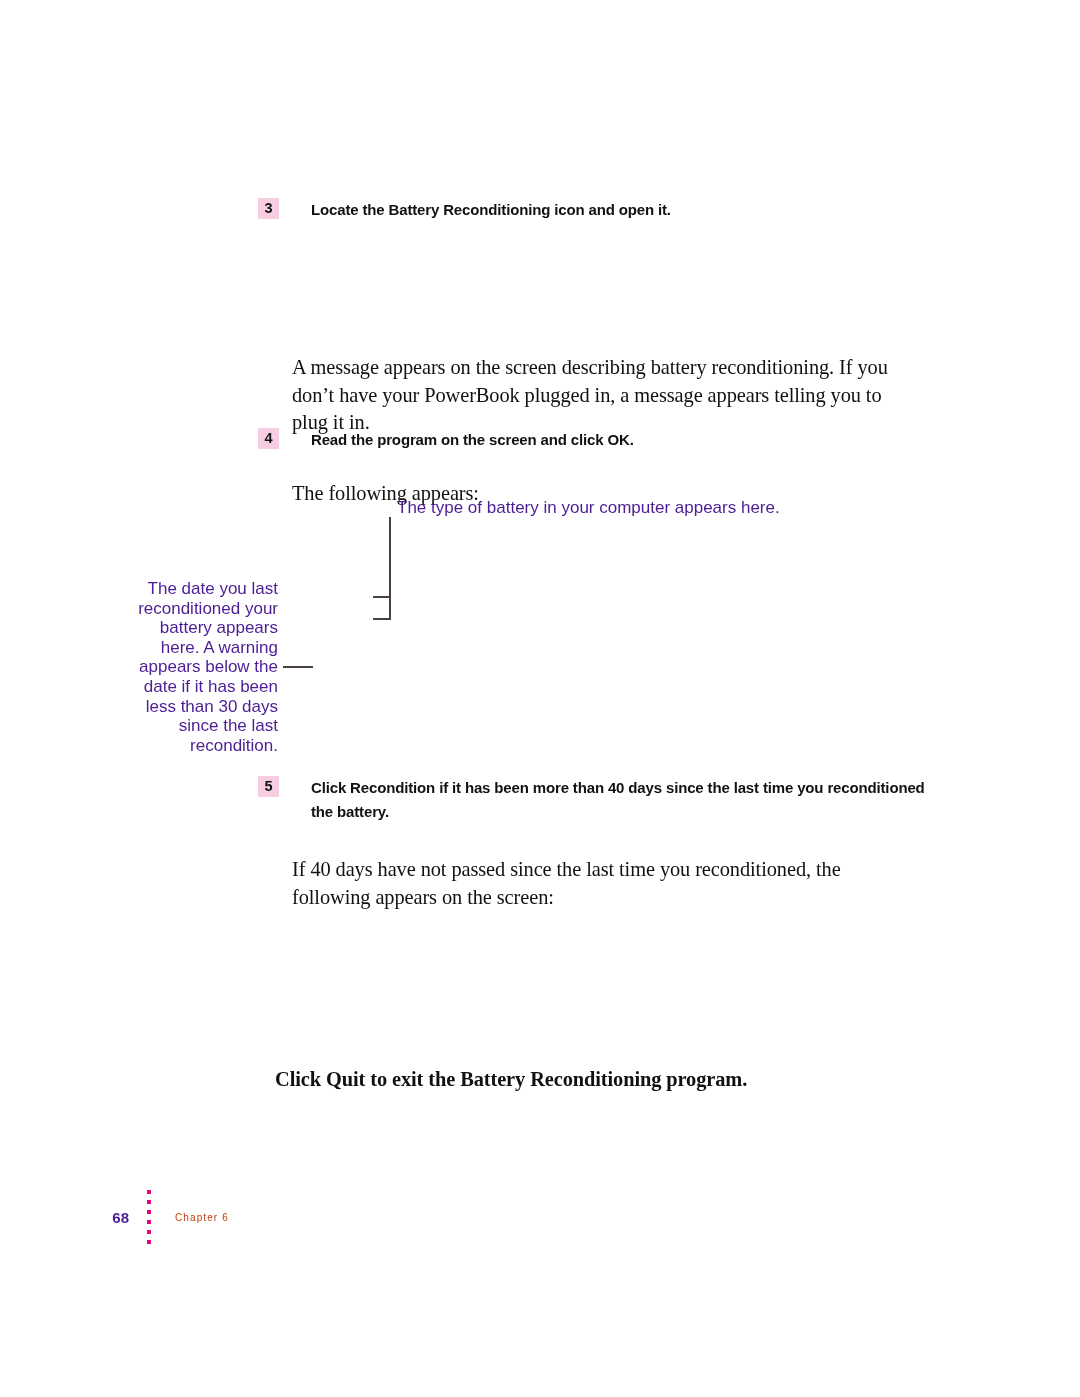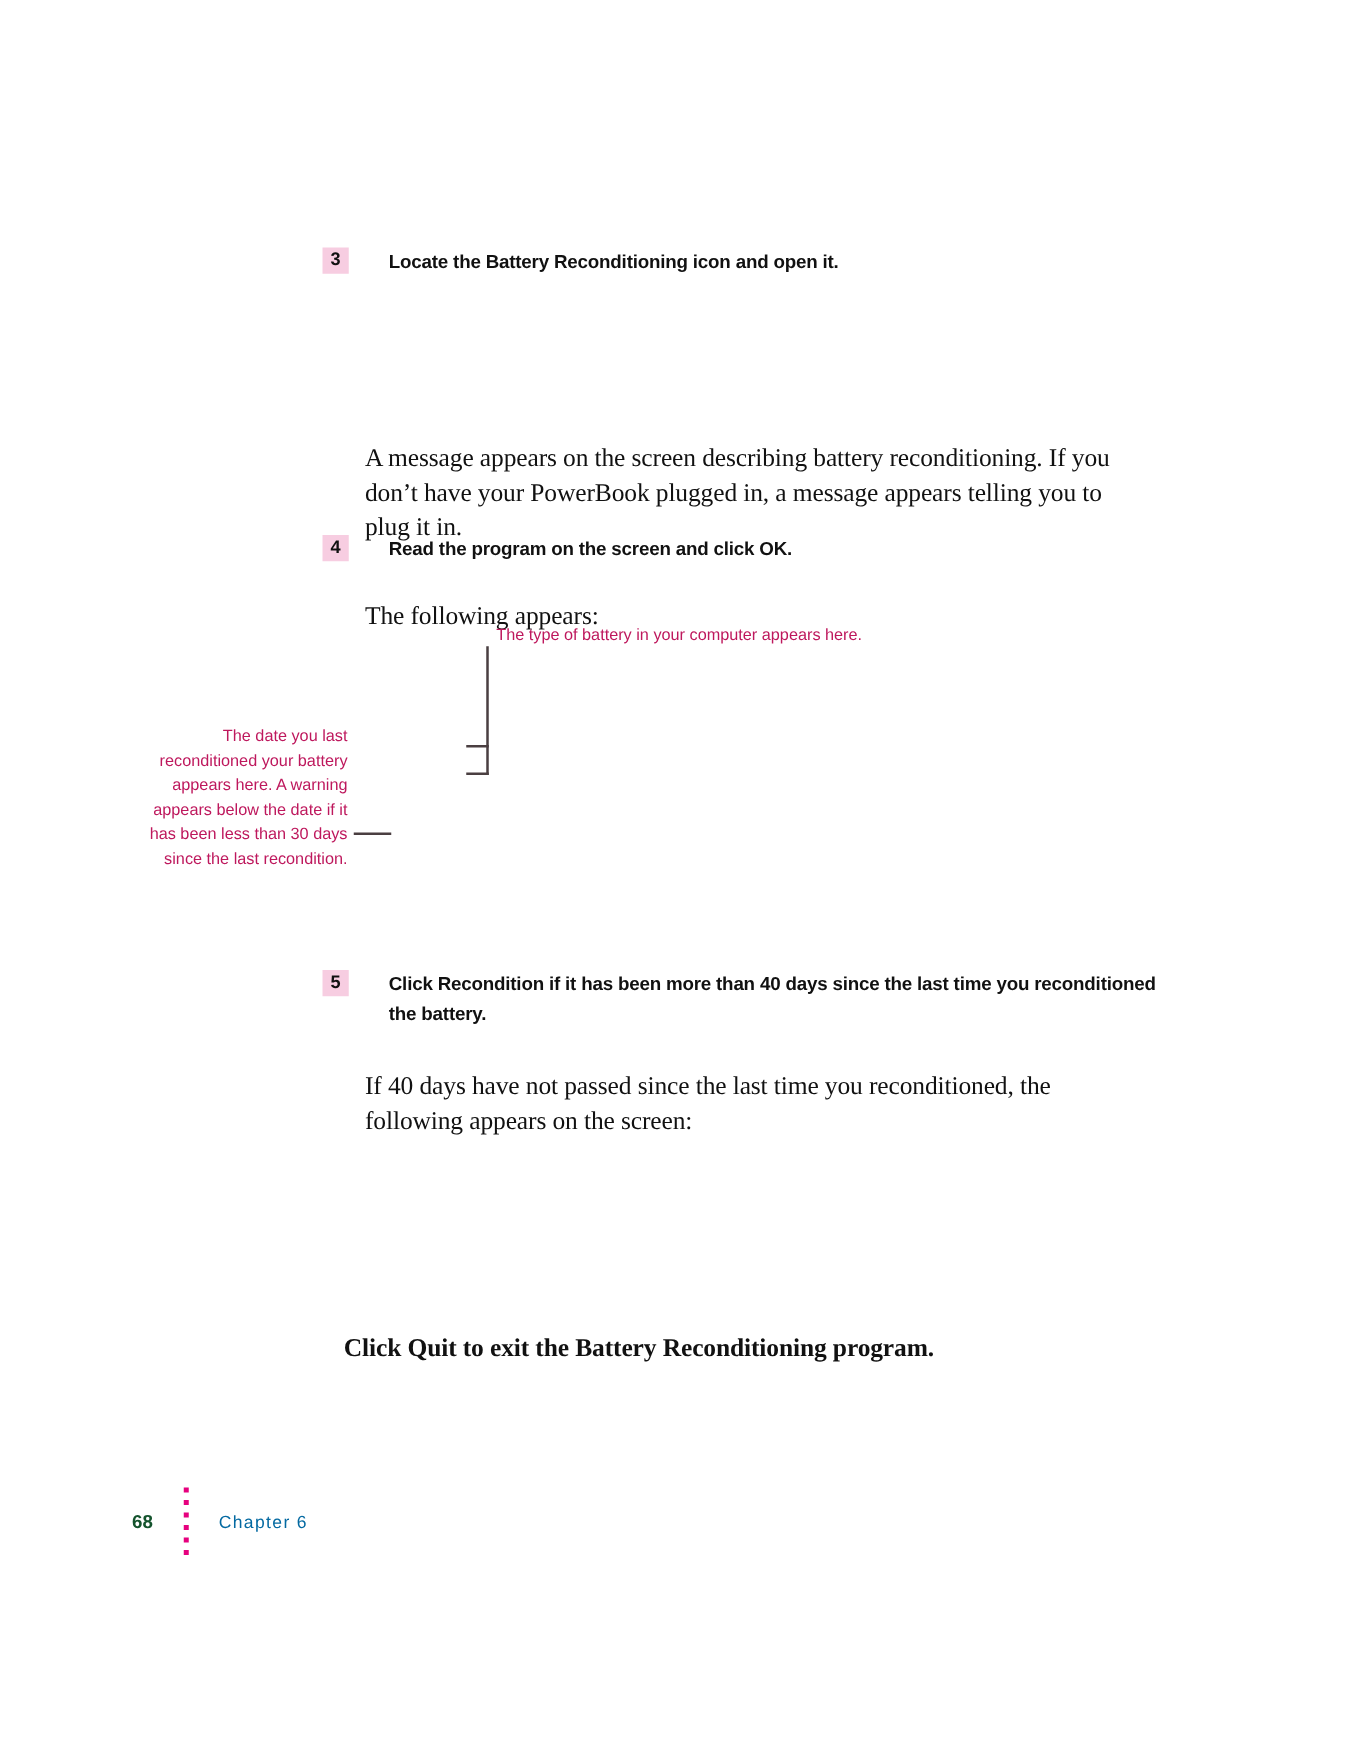--- a/index.html
+++ b/index.html
@@ -58,23 +58,23 @@
     line-height: 27.5px;
     color: #111111;
     letter-spacing: -0.1px;
     margin-top: 18px;
   }
 
   
   .callout {
     position: absolute;
     font-family: "Liberation Sans", "DejaVu Sans", sans-serif;
-    font-size: 13px;
+    font-size: 17px;
     line-height: 19.6px;
-    color: #be185d;
+    color: #4c1d95;
   }
   .callout-left {
     text-align: right;
   }
 
   
   .rule-v {
     position: absolute;
     width: 2px;
     background: #4a3f41;
@@ -88,43 +88,43 @@
   
   .footer {
     position: absolute;
     display: flex;
     align-items: center;
   }
   .folio {
     font-family: "Liberation Sans", "DejaVu Sans", sans-serif;
     font-weight: bold;
     font-size: 15px;
-    color: #14532d;
+    color: #4c1d95;
     width: 30px;
-    text-align: center;
+    text-align: right;
   }
   .dot-rule {
     width: 4px;
     margin-left: 18px;
     display: flex;
     flex-direction: column;
     justify-content: space-between;
     height: 54px;
   }
   .dot-rule i {
     display: block;
     width: 4px;
     height: 4px;
     background: #e6007e;
   }
   .chapter-label {
     margin-left: 24px;
     font-family: "Liberation Sans", "DejaVu Sans", sans-serif;
-    font-size: 14px;
-    color: #0369a1;
+    font-size: 10px;
+    color: #c2410c;
     letter-spacing: 1.1px;
   }
 
   
   .figure-slot {
     position: absolute;
     background: transparent;
   }
 </style>
 </head>

